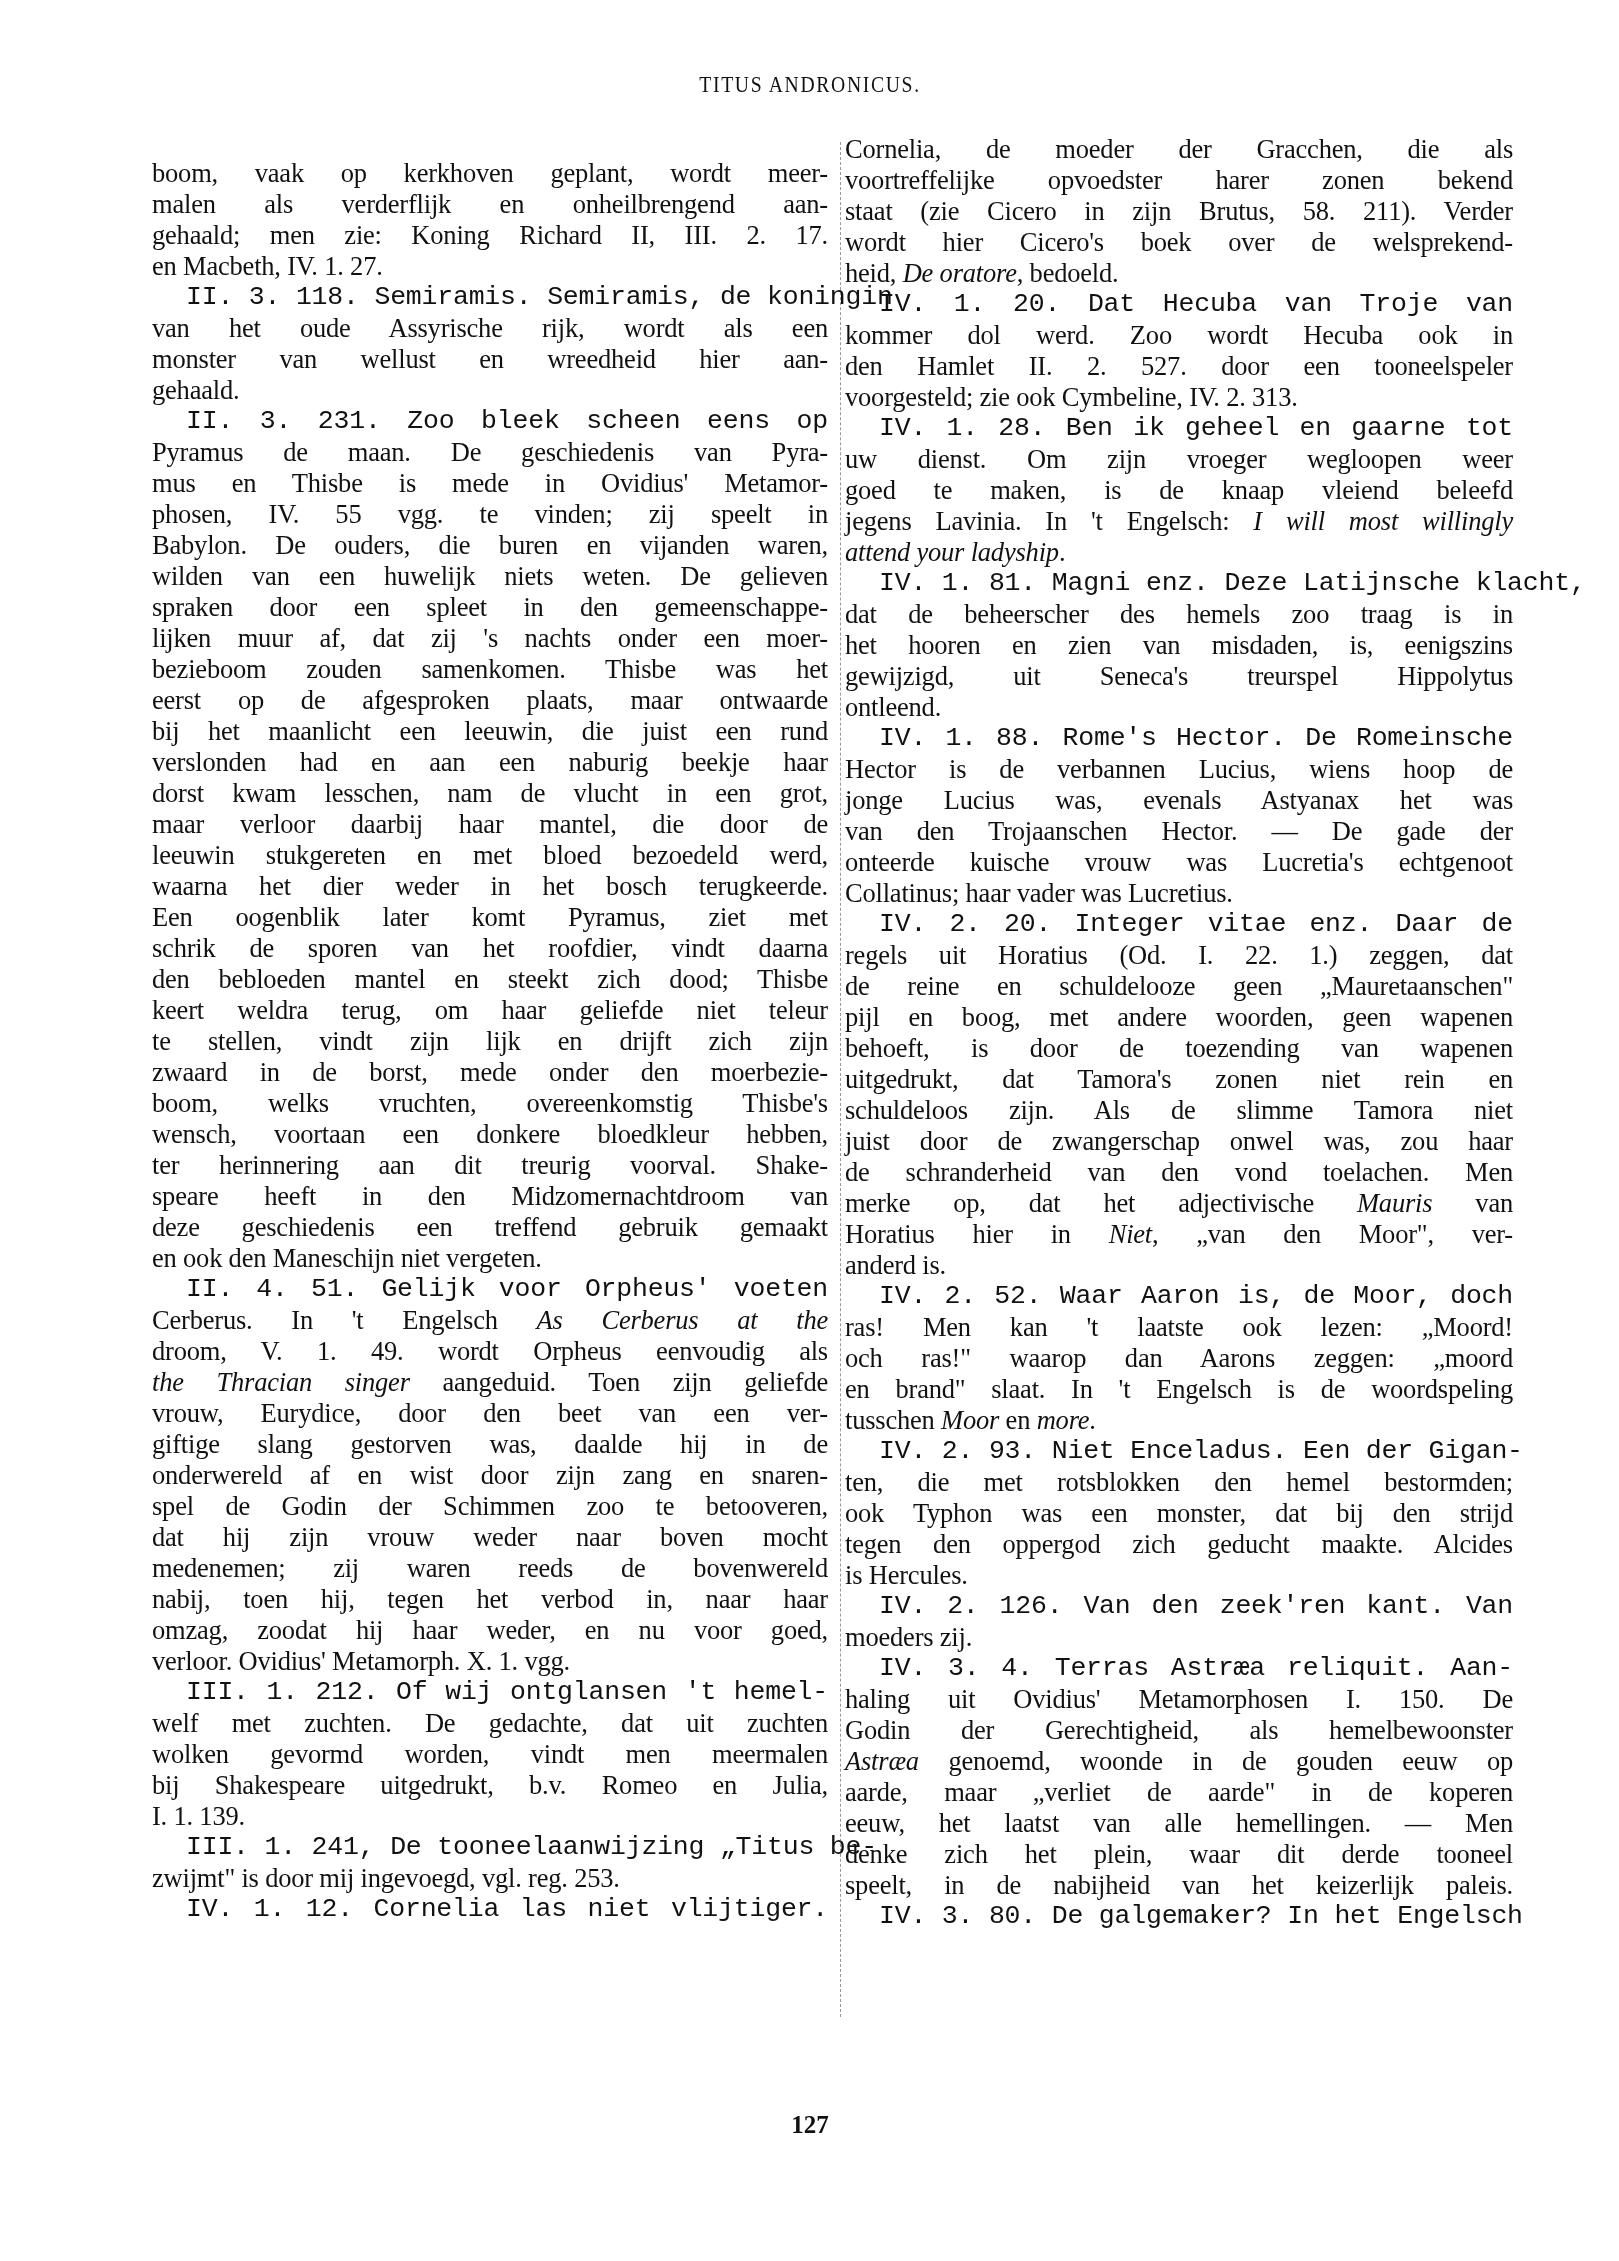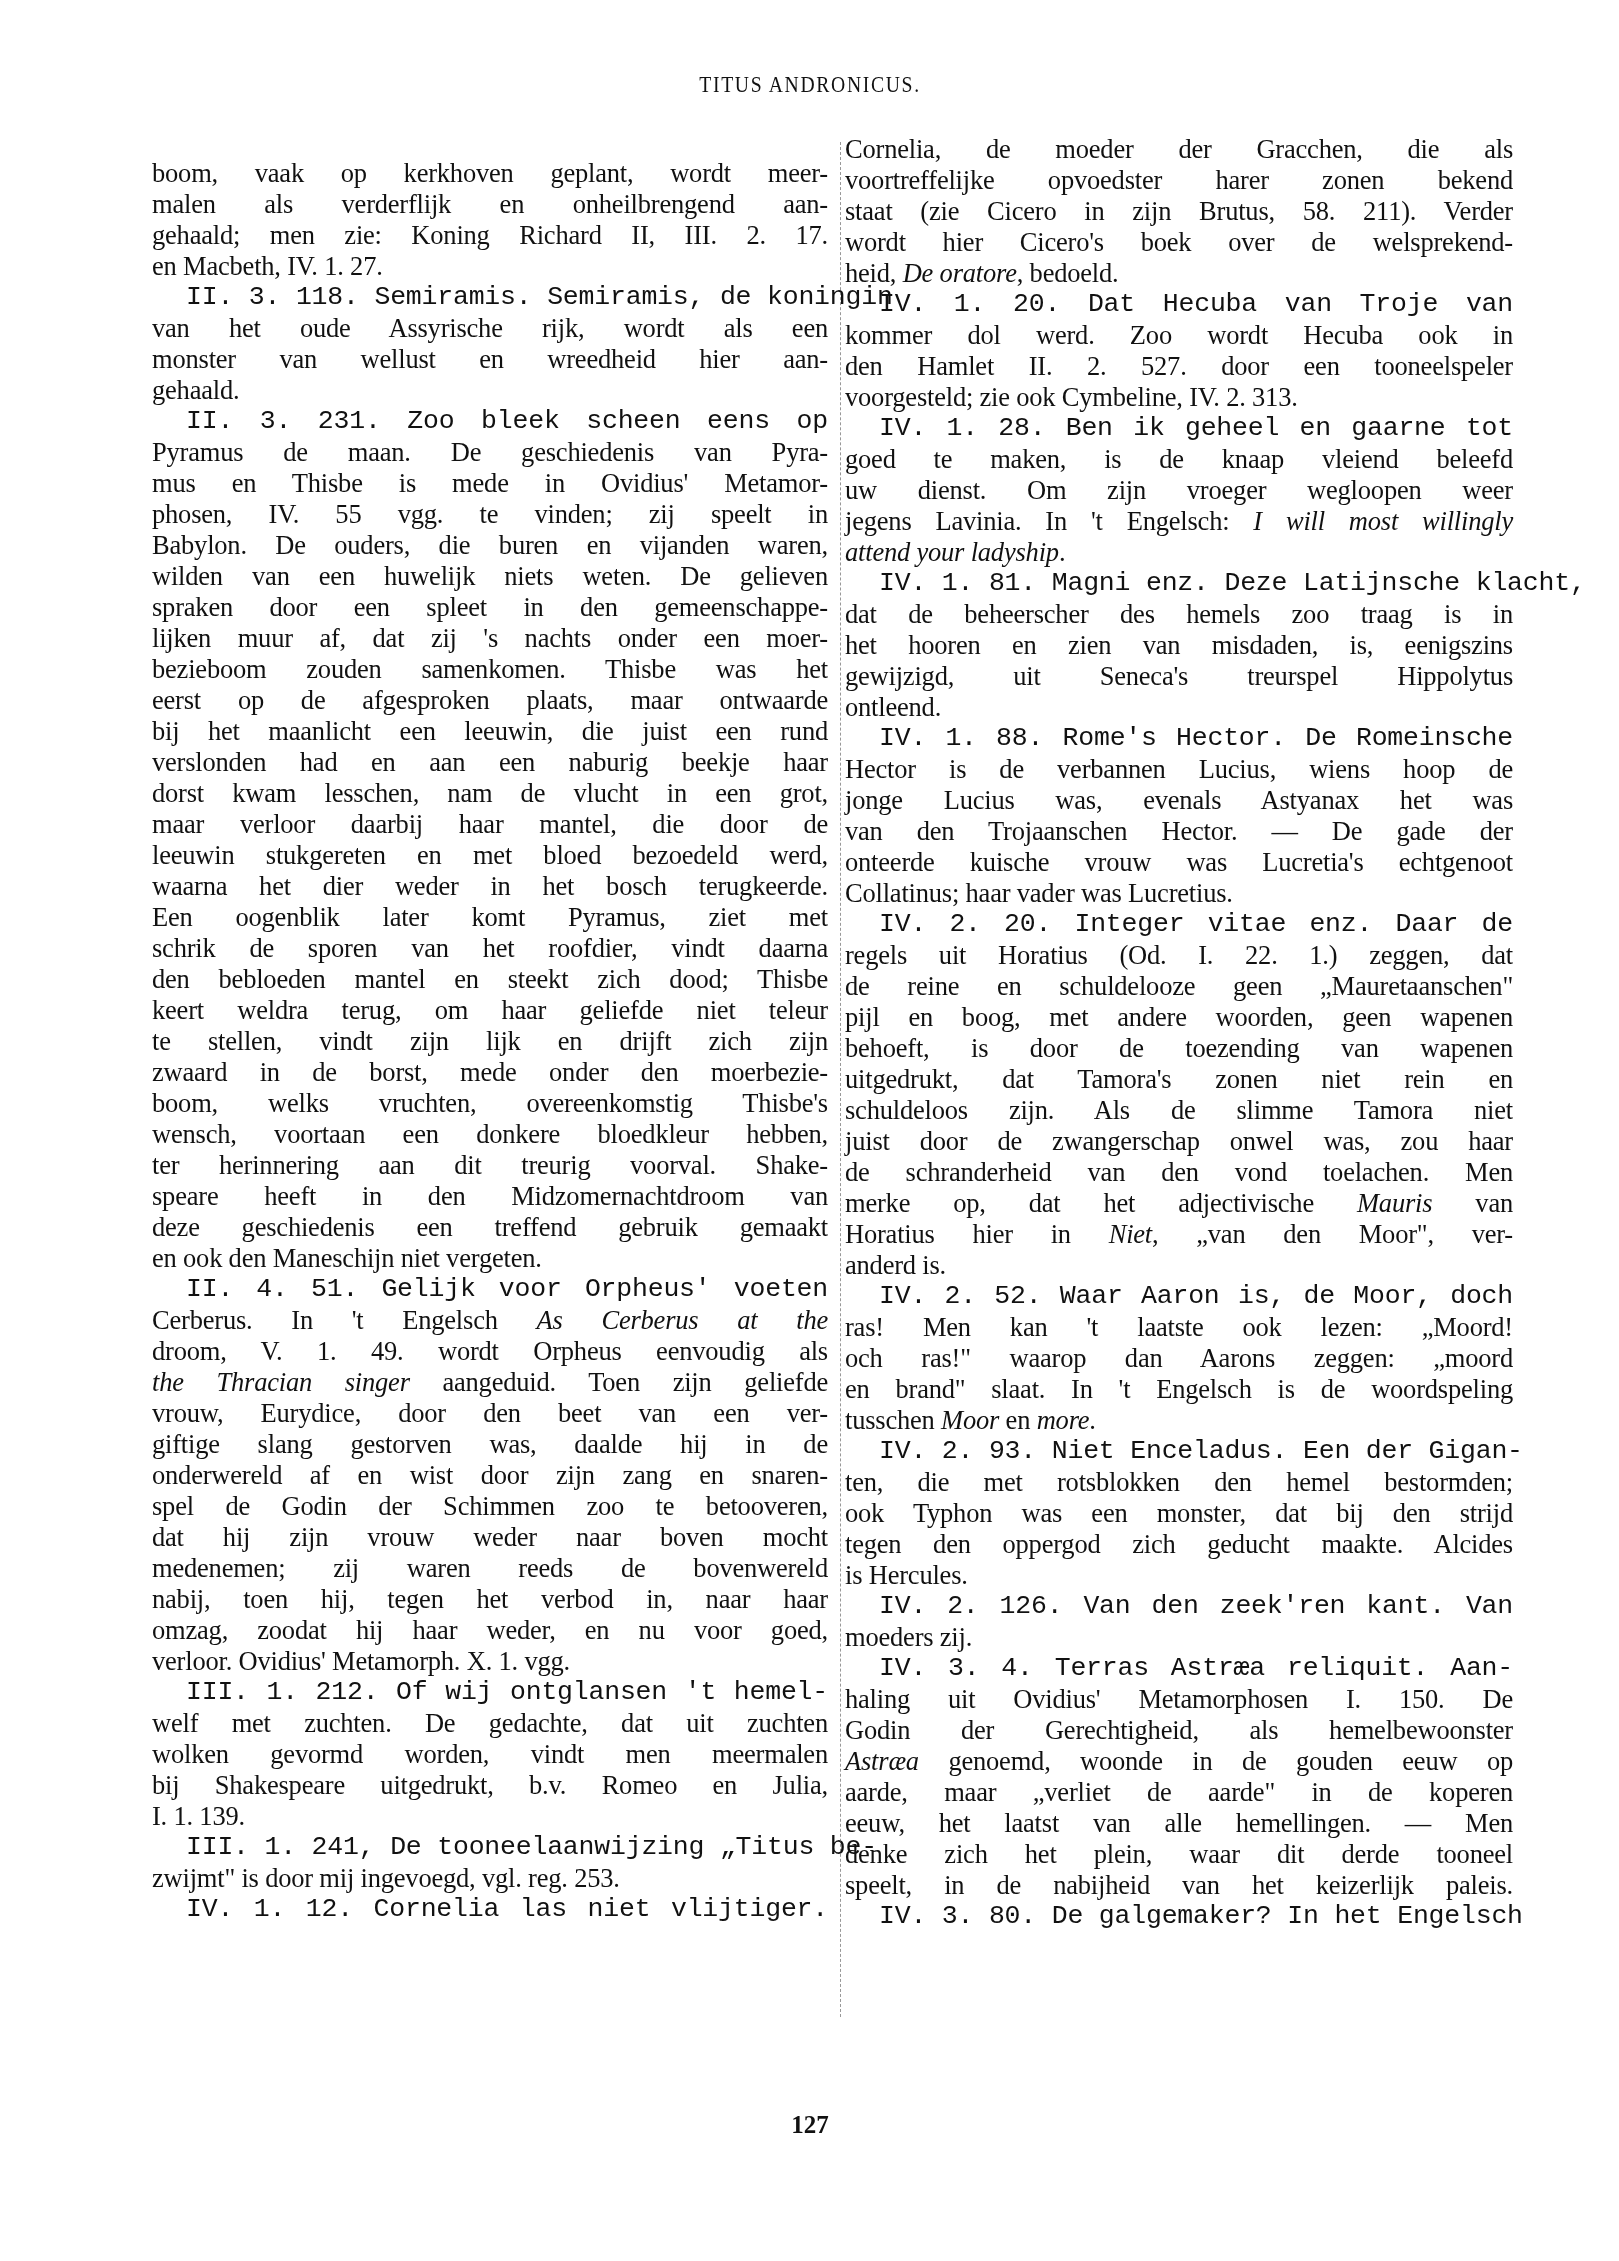--- a/index.html
+++ b/index.html
@@ -141,22 +141,22 @@
       <span class="line">Cornelia, de moeder der Gracchen, die als</span>
       <span class="line">voortreffelijke opvoedster harer zonen bekend</span>
       <span class="line">staat (zie Cicero in zijn Brutus, 58. 211). Verder</span>
       <span class="line">wordt hier Cicero's boek over de welsprekend-</span>
       <span class="line last">heid, <span class="it">De oratore</span>, bedoeld.</span>
       <span class="line indent">IV. 1. 20. Dat Hecuba van Troje van</span>
       <span class="line">kommer dol werd. Zoo wordt Hecuba ook in</span>
       <span class="line">den Hamlet II. 2. 527. door een tooneelspeler</span>
       <span class="line last">voorgesteld; zie ook Cymbeline, IV. 2. 313.</span>
       <span class="line indent">IV. 1. 28. Ben ik geheel en gaarne tot</span>
+      <span class="line">uw dienst. Om zijn vroeger wegloopen weer</span>
       <span class="line">goed te maken, is de knaap vleiend beleefd</span>
-      <span class="line">uw dienst. Om zijn vroeger wegloopen weer</span>
       <span class="line">jegens Lavinia. In 't Engelsch: <span class="it">I will most willingly</span></span>
       <span class="line last"><span class="it">attend your ladyship</span>.</span>
       <span class="line indent">IV. 1. 81. Magni enz. Deze Latijnsche klacht,</span>
       <span class="line">dat de beheerscher des hemels zoo traag is in</span>
       <span class="line">het hooren en zien van misdaden, is, eenigszins</span>
       <span class="line">gewijzigd, uit Seneca's treurspel Hippolytus</span>
       <span class="line last">ontleend.</span>
       <span class="line indent">IV. 1. 88. Rome's Hector. De Romeinsche</span>
       <span class="line">Hector is de verbannen Lucius, wiens hoop de</span>
       <span class="line">jonge Lucius was, evenals Astyanax het was</span>

